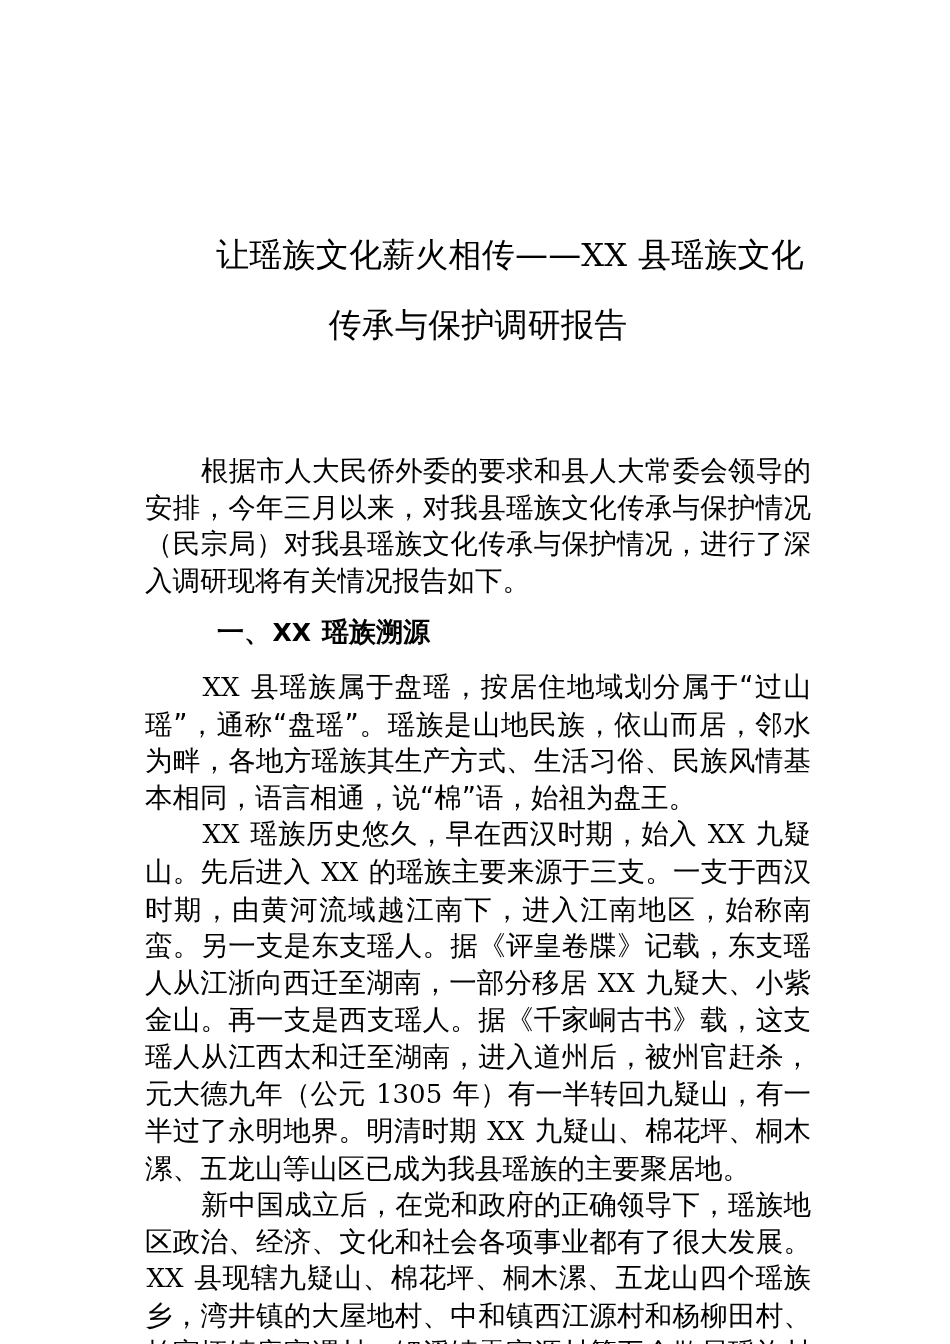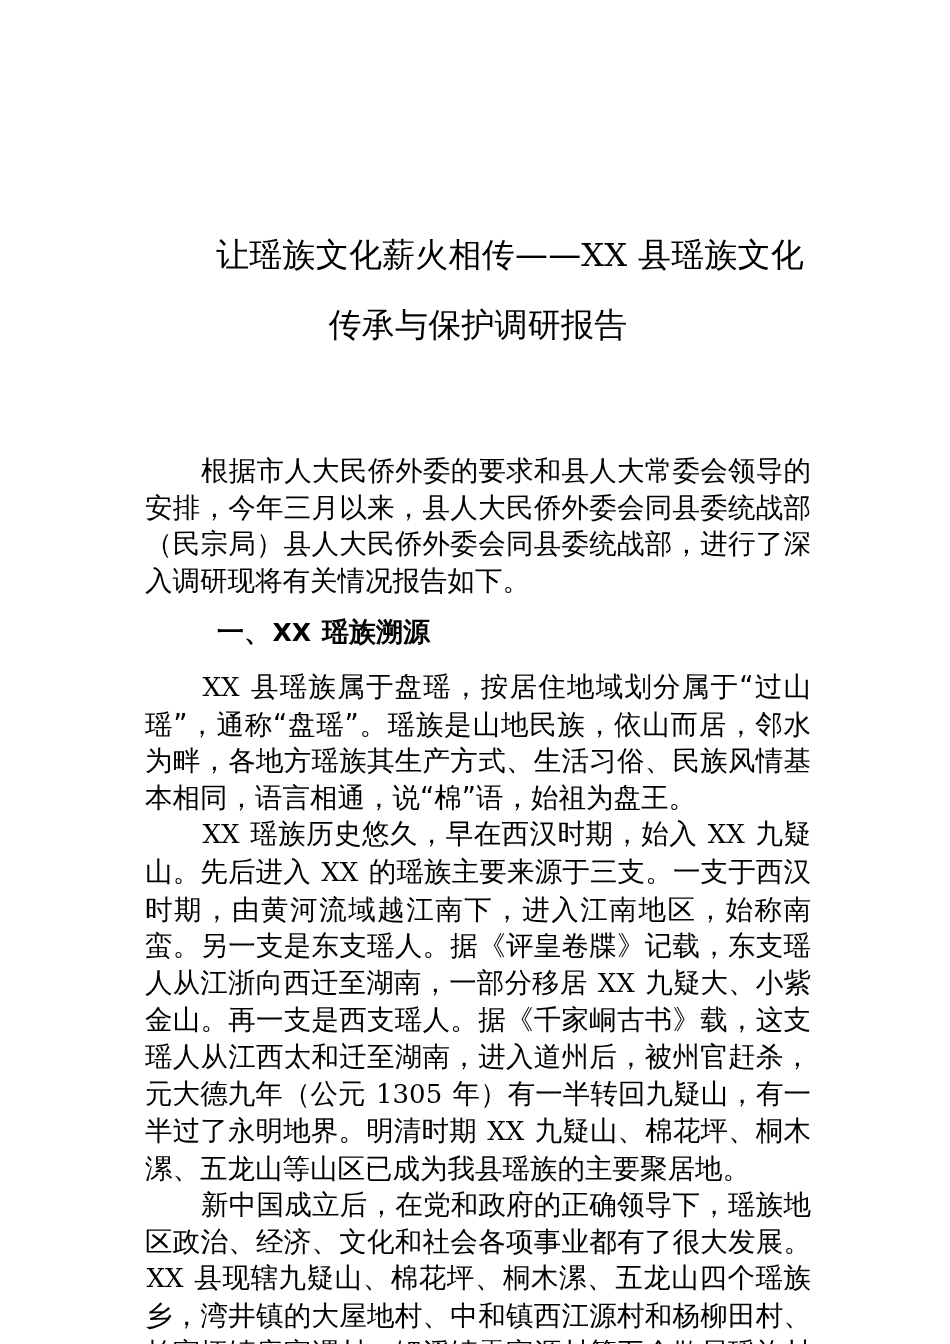--- a/index.html
+++ b/index.html
@@ -82,21 +82,21 @@
 </head>
 <body>
 
 <div class="page">
   <div class="content">
 
     <h1 class="doc-title">
       <span>让瑶族文化薪火相传——</span><span class="latin">XX</span><span> 县瑶族文化传</span><span>承与保护调研报告</span>
     </h1>
 
-    <p class="para">根据市人大民侨外委的要求和县人大常委会领导的安排，今年三月以来，县人大民侨外委会同县委统战部（民宗局）县人大民侨外委会同县委统战部，进行了深入调研现将有关情况报告如下。</p>
+    <p class="para">根据市人大民侨外委的要求和县人大常委会领导的安排，今年三月以来，对我县瑶族文化传承与保护情况（民宗局）对我县瑶族文化传承与保护情况，进行了深入调研现将有关情况报告如下。</p>
 
     <p class="heading">一、<span class="latin">XX</span> 瑶族溯源</p>
 
     <p class="para"><span class="latin">XX</span> 县瑶族属于盘瑶，按居住地域划分属于“过山瑶”，通称“盘瑶”。瑶族是山地民族，依山而居，邻水为畔，各地方瑶族其生产方式、生活习俗、民族风情基本相同，语言相通，说“棉”语，始祖为盘王。</p>
 
     <p class="para"><span class="latin">XX</span> 瑶族历史悠久，早在西汉时期，始入 <span class="latin">XX</span> 九疑山。先后进入 <span class="latin">XX</span> 的瑶族主要来源于三支。一支于西汉时期，由黄河流域越江南下，进入江南地区，始称南蛮。另一支是东支瑶人。据《评皇卷牒》记载，东支瑶人从江浙向西迁至湖南，一部分移居 <span class="latin">XX</span> 九疑大、小紫金山。再一支是西支瑶人。据《千家峒古书》载，这支瑶人从江西太和迁至湖南，进入道州后，被州官赶杀，元大德九年（公元 <span class="latin">1305</span> 年）有一半转回九疑山，有一半过了永明地界。明清时期 <span class="latin">XX</span> 九疑山、棉花坪、桐木漯、五龙山等山区已成为我县瑶族的主要聚居地。</p>
 
     <p class="para">新中国成立后，在党和政府的正确领导下，瑶族地区政治、经济、文化和社会各项事业都有了很大发展。<span class="latin">XX</span> 县现辖九疑山、棉花坪、桐木漯、五龙山四个瑶族乡，湾井镇的大屋地村、中和镇西江源村和杨柳田村、柏家坪镇唐家漯村、鲤溪镇雷家源村等五个散居瑶族村以及水市镇游鱼井、柏家坪镇羊古脑自然村等瑶族村民小组。全县现共有瑶族人口近  万人。</p>
 
   </div>

